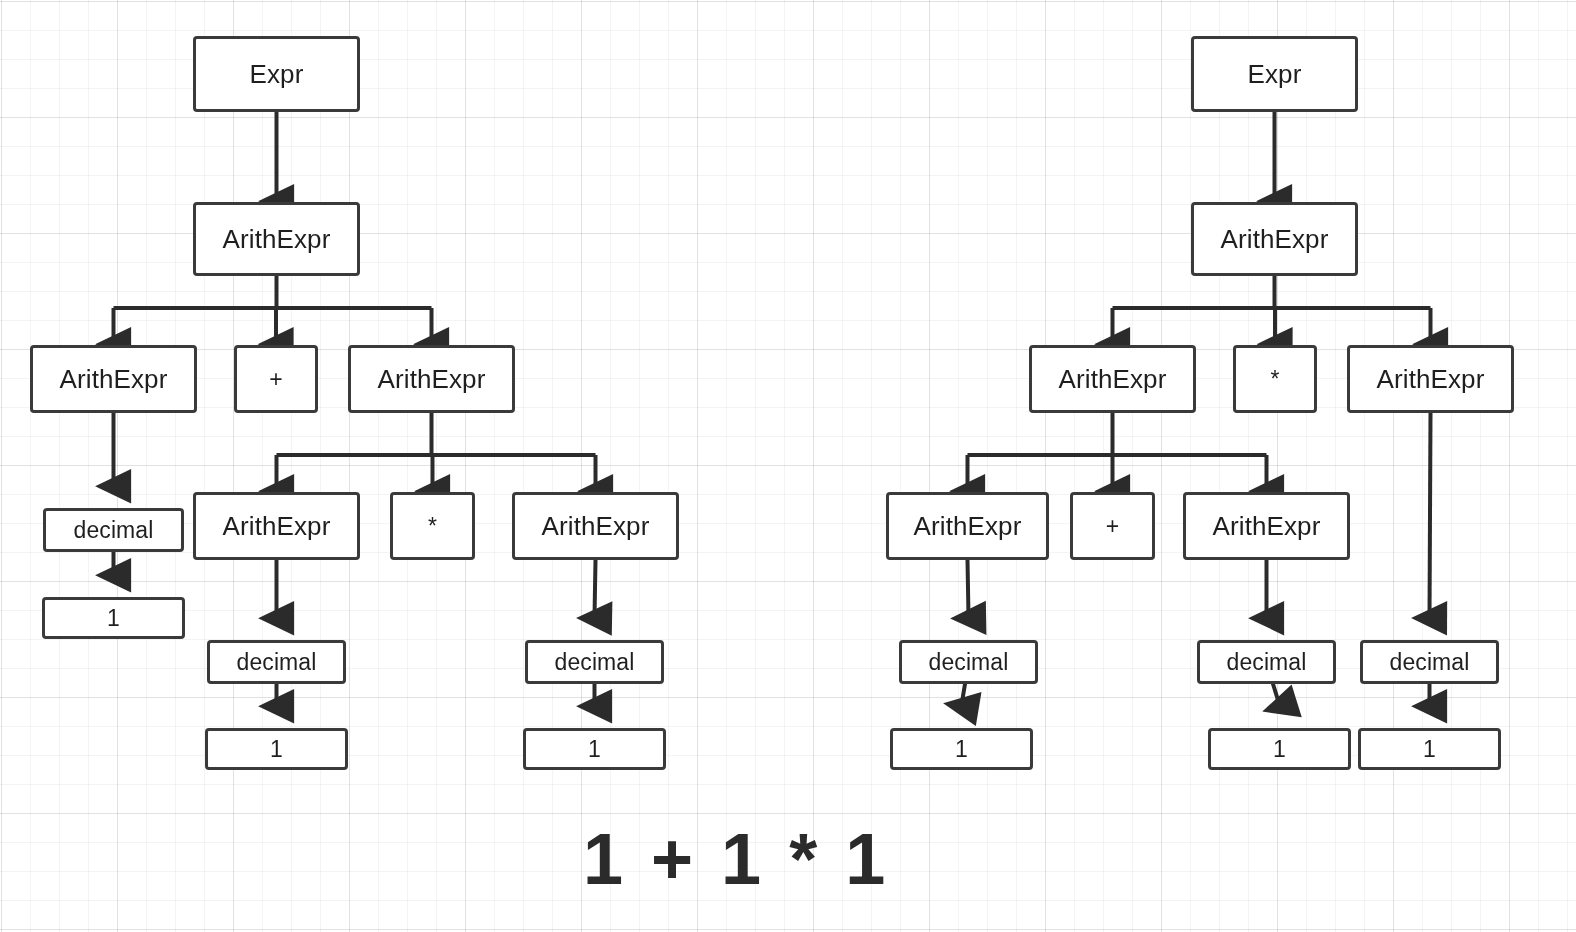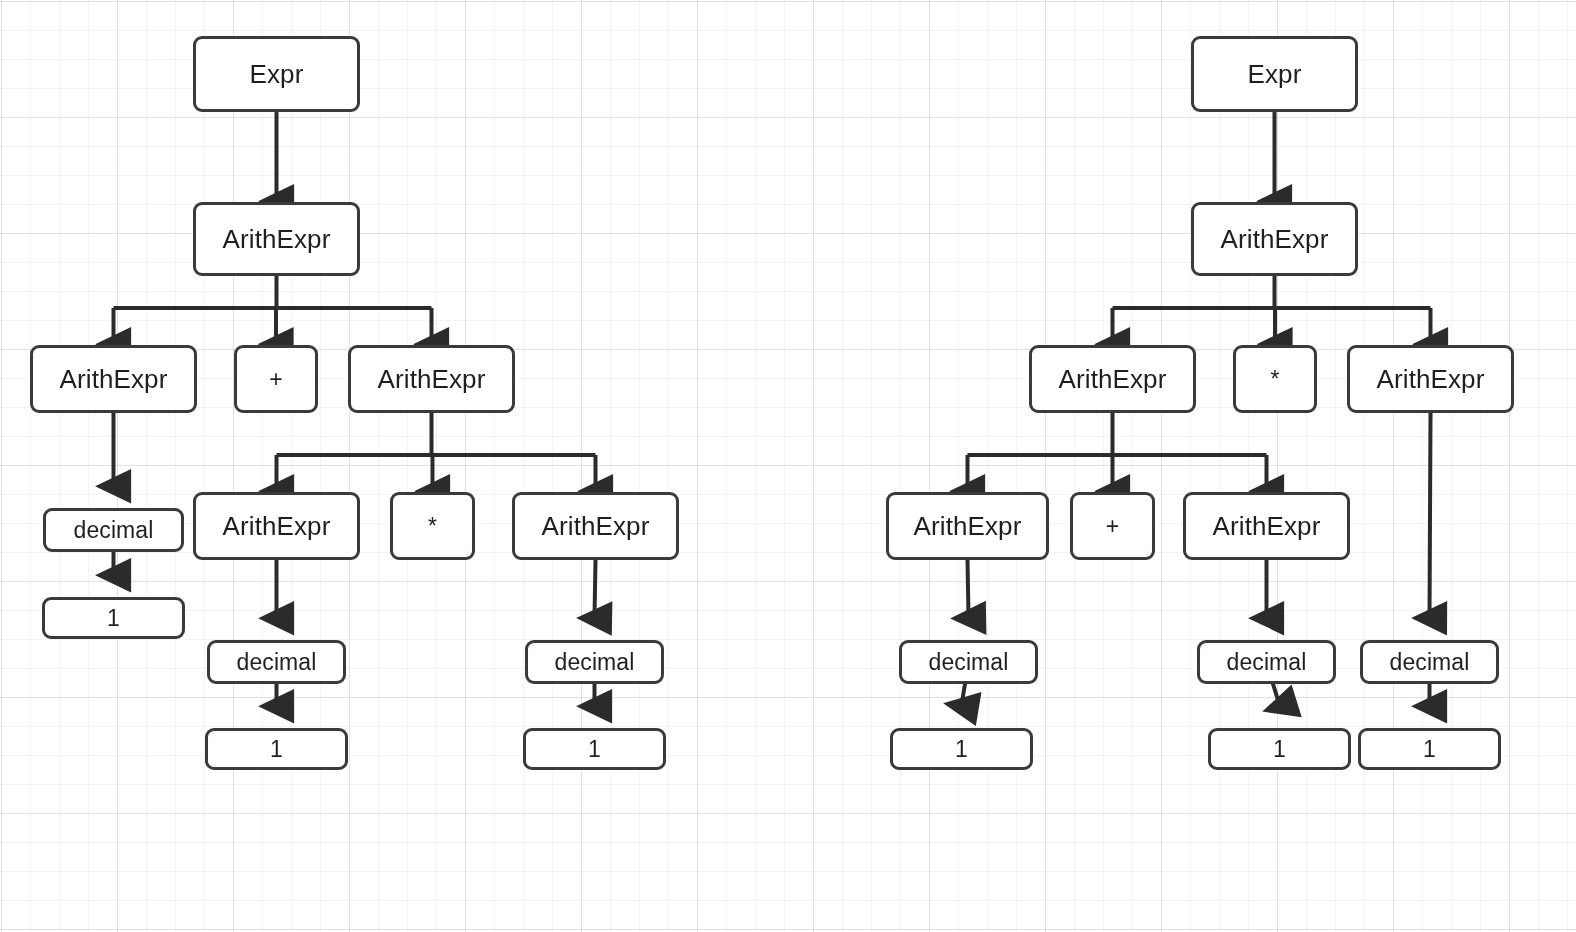--- a/index.html
+++ b/index.html
@@ -30,21 +30,21 @@
     position: absolute;
     left: 0; top: 0;
     width: 1576px;
     height: 932px;
   }
   .node-box {
     position: absolute;
     box-sizing: border-box;
     background: #ffffff;
     border: 3px solid #3a3a3a;
-    border-radius: 9px;
+    border-radius: 4px;
     display: flex;
     align-items: center;
     justify-content: center;
     font-family: "Liberation Sans", sans-serif;
     color: #1f1f1f;
     letter-spacing: 0.1px;
     white-space: nowrap;
   }
   .node-box.big { font-size: 26px; }
   .node-box.small { font-size: 23px; margin-top: 21px; }
@@ -188,14 +188,15 @@
         <span>1</span>
       </div>
       <div class="node-box small" style="left: 1208px; top: 707px; width: 143px; height: 42px;">
         <span>1</span>
       </div>
       <div class="node-box small" style="left: 1358px; top: 707px; width: 143px; height: 42px;">
         <span>1</span>
       </div>
     </div>
 
+  <div class="caption" style="left: 583px; top: 818px;">1 + 1 * 1</div>
 
 </div>
 
 </body></html>

